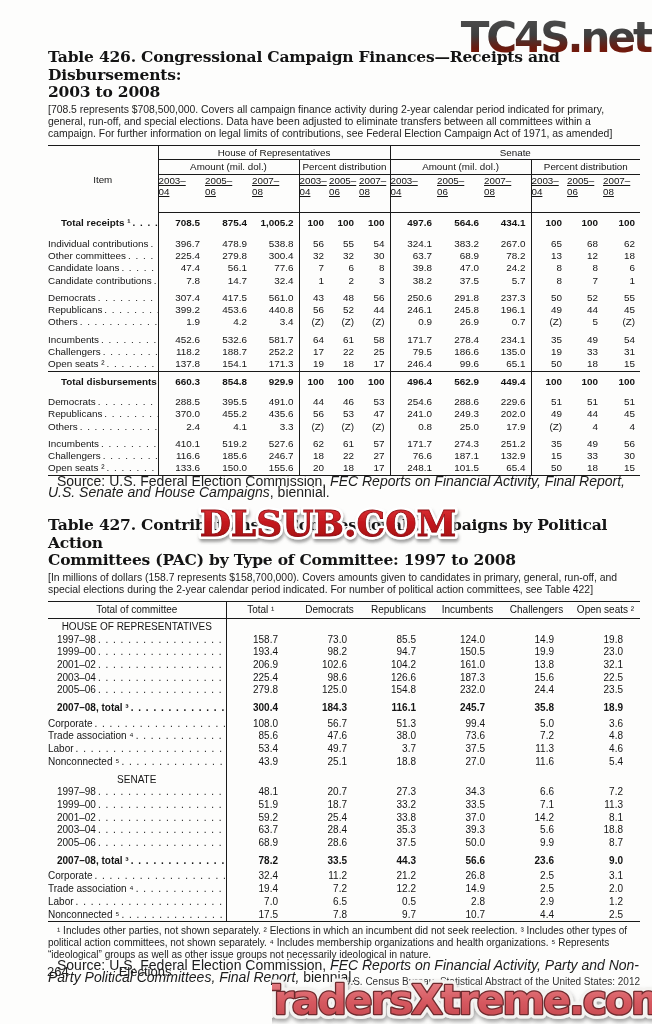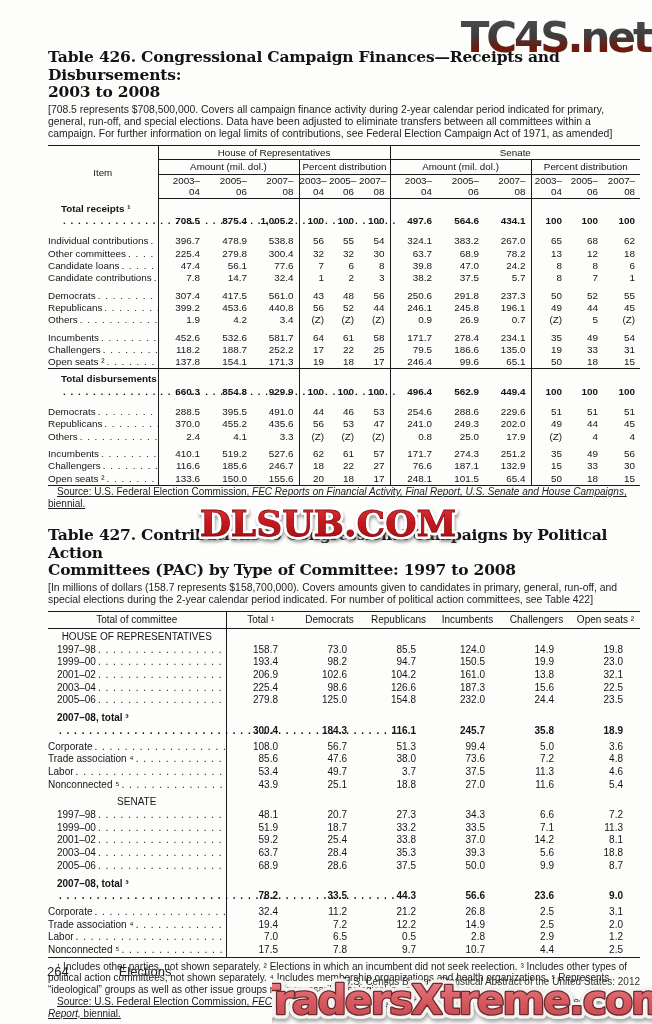--- a/index.html
+++ b/index.html
@@ -18,53 +18,53 @@
   table{border-collapse:collapse;table-layout:fixed;width:592px;font-size:9.9px;}
   th,td{padding:0;margin:0;font-weight:normal;vertical-align:bottom;}
   tbody td{line-height:12.3px;vertical-align:bottom;}
   td.num,th.num{text-align:right;}
   .lbl{text-align:left;}
   .lbl-flex{display:flex;align-items:baseline;}
   .lbl-flex .lt{white-space:nowrap;}
   .dots{flex:1;overflow:hidden;white-space:nowrap;letter-spacing:1px;padding-left:2px;}
   .dots::before{content:". . . . . . . . . . . . . . . . . . . . . . . . . . . . . . . . . . . . . . . . . . . . .";}
   tr.total td{font-weight:bold;padding-top:4px;padding-bottom:3px;}
-  tr.total .lbl-flex{padding-left:13px;flex-direction:column;}
+  tr.total .lbl-flex{padding-left:13px;}
   tr.gap td{padding-top:5px;}
   tr.rule td{border-top:1px solid #1a1a1a;}
   tr.ind .lbl-flex{padding-left:9px;}
   td.sec{text-align:center;line-height:13px;padding-top:2px;}
 
   
   #t426{border-top:1.2px solid #1a1a1a;border-bottom:1.8px solid #1a1a1a;}
   #t426 thead th{font-size:9.8px;line-height:11.5px;text-align:center;}
   #t426 thead th.item-h{vertical-align:middle;}
   #t426 thead th.grp{border-bottom:1px solid #1a1a1a;padding:1px 0;}
   #t426 thead th.sub{border-bottom:1px solid #1a1a1a;padding:1px 0;}
   #t426 thead th.yr{border-bottom:1.8px solid #1a1a1a;white-space:pre-line;
-                    text-align:right;padding:1px 5px 1px 0;line-height:10.8px;}
+                    text-align:left;padding:1px 5px 15px 0;line-height:10.8px;text-decoration:underline;}
   .br1{border-right:1px solid #1a1a1a;}
   .brH{border-right:1.4px solid #1a1a1a;}
   #t426 tbody td:nth-child(1){border-right:1px solid #1a1a1a;}
   #t426 tbody td:nth-child(4){border-right:1px solid #1a1a1a;}
   #t426 tbody td:nth-child(7){border-right:1.4px solid #1a1a1a;}
   #t426 tbody td:nth-child(10){border-right:1px solid #1a1a1a;}
   #t426 td.num{padding-right:5px;}
 
   
   #t427{border-top:1.2px solid #1a1a1a;border-bottom:1.8px solid #1a1a1a;font-size:10px;}
   #t427 thead th{border-bottom:1px solid #1a1a1a;text-align:center;
                  font-size:10px;line-height:14px;padding:1px 0;}
   #t427 tbody td{line-height:12.7px;}
   #t427 tbody td:nth-child(1){border-right:1px solid #1a1a1a;}
   #t427 td.num{padding-right:17px;}
 
   
   .fn{font-size:10px;line-height:11.7px;margin:3px 0 0 0;text-indent:9px;color:#1c1c1c;}
-  .src{font-size:10px;line-height:11.7px;margin:0 0 0 0;text-indent:9px;color:#1c1c1c;text-decoration:underline;}
+  .src{font-size:14px;line-height:11.7px;margin:0 0 0 0;text-indent:9px;color:#1c1c1c;}
   .src i{font-style:italic;}
   .sect-sep{height:17px;}
 
   
   .folio{position:absolute;left:47px;top:952px;font-size:13px;color:#222;}
   .folio .sect{margin-left:11px;padding-left:39px;}
   .census{position:absolute;right:12px;top:964px;font-size:10px;color:#333;}
 
   
   .wm{position:absolute;pointer-events:none;}

